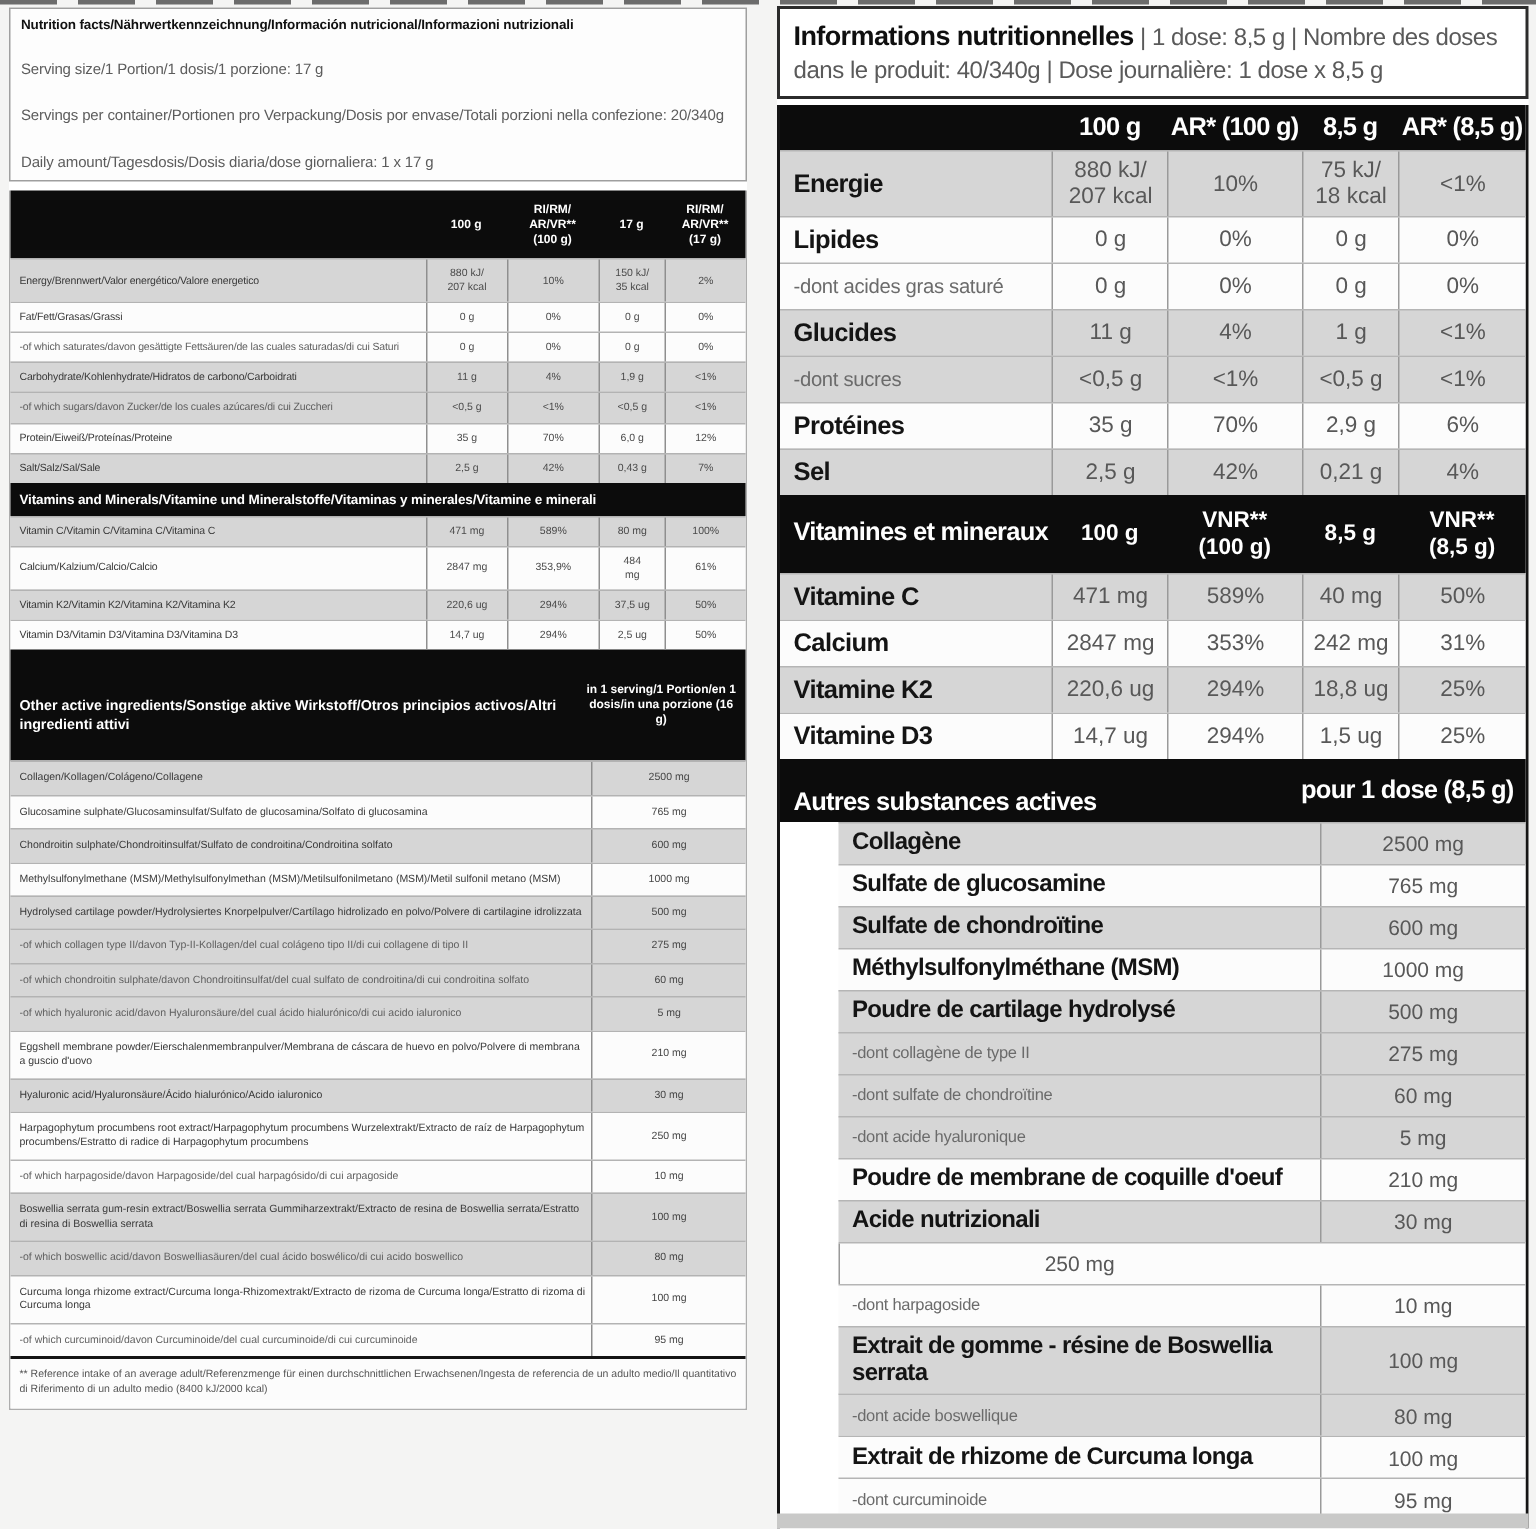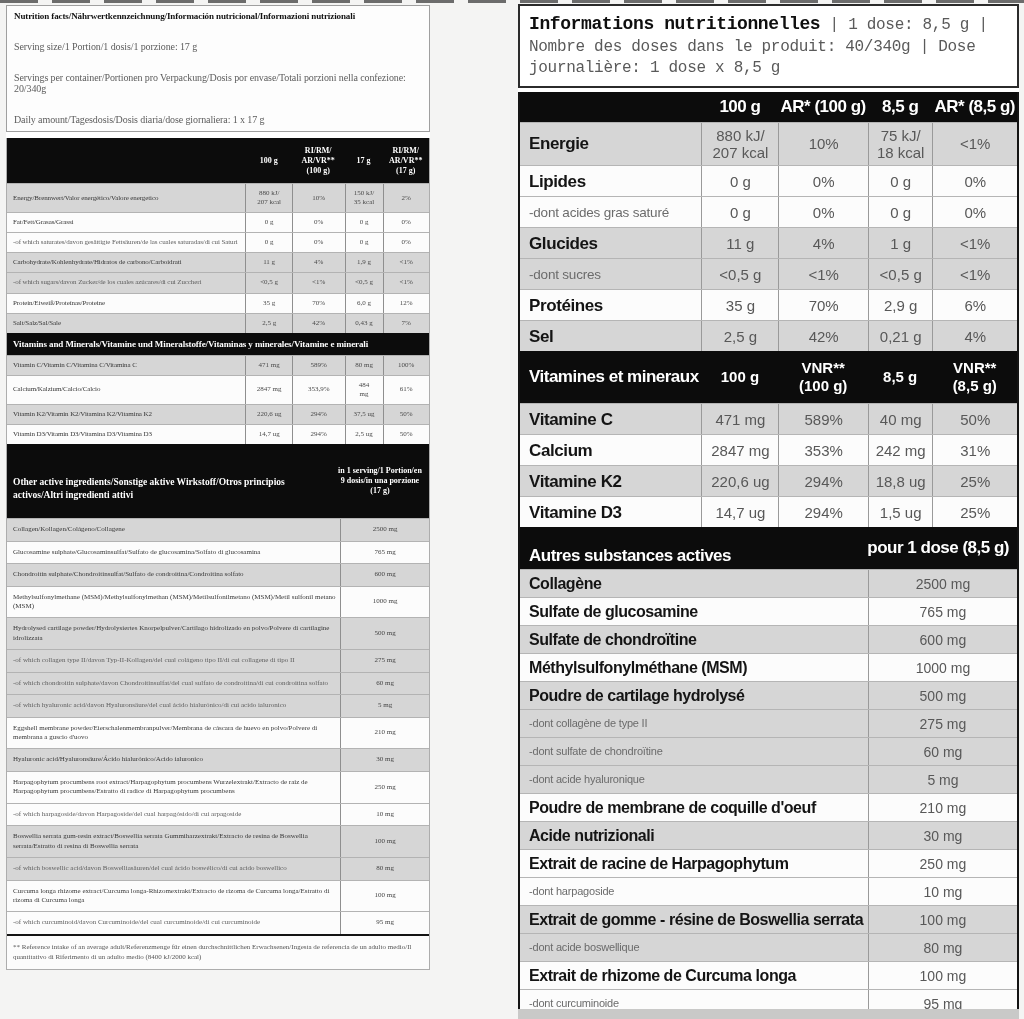--- a/index.html
+++ b/index.html
@@ -1,21 +1,21 @@
 <!DOCTYPE html>
 <html><head>
 <meta charset="utf-8">
 <style>
   * { margin:0; padding:0; box-sizing:border-box; }
   body { font-family:"Liberation Sans", sans-serif; background:#e9e9e9; }
   .page { position:relative; width:1024px; height:1019px; background:#f4f4f3; overflow:hidden; }
   .top-edge { position:absolute; top:0; left:0; width:100%; height:3px;
     background:repeating-linear-gradient(90deg,#4a4a4a 0 38px, #f4f4f3 38px 52px); opacity:.8; }
   .panel { position:absolute; background:#fff; }
-  .panel-left { left:6px; top:5px; width:424px;font-family:Liberation Serif, serif; }
+  .panel-left { left:6px; top:5px; width:492px; }
   .panel-right { left:518px; top:4px; width:501px; }
 
   
   .band { background:#0c0c0c; color:#fff; }
   .cell { white-space:pre-line; }
   .shade { background:#d6d6d6; }
   .row-white { background:#fcfcfc; }
   .footnote { border-top:2px solid #141414; background:#fcfcfc; }
 
   
@@ -37,40 +37,40 @@
   .actives-band .ab-label { font-size:9.5px; font-weight:700; line-height:1.35; padding-right:14px;margin-top:16px; }
   .actives-band .ab-col { font-size:8px; font-weight:700; text-align:center; line-height:1.3; white-space:pre-line; }
   .l-two { display:grid; grid-template-columns:79% 21%; border-top:1px solid #b3b3b3; }
   .l-two .cell { font-size:7px; color:#444; padding:6px 3px; display:flex; align-items:center;
     justify-content:center; text-align:center; line-height:1.35; border-left:1px solid #8f8f8f; }
   .l-two .cell.label { justify-content:flex-start; text-align:left; padding-left:6px; border-left:none; color:#383838; }
   .l-two.sub .cell.label { color:#606060; }
   .l-foot { font-size:7px; color:#555; padding:6px 6px; line-height:1.5; }
 
   
-  .r-head { border:2px solid #2b2b2b; padding:6px 9px; margin-bottom:4px; line-height:1.35;font-family:Liberation Mono, monospace; }
+  .r-head { border:2px solid #2b2b2b; padding:6px 9px; margin-bottom:4px; line-height:1.35; }
   .r-title { font-size:18px; font-weight:700; color:#0f0f0f; letter-spacing:-0.4px; }
   .r-rest { font-size:16px; color:#5a5a5a; letter-spacing:-0.3px; }
   .rt { border:2px solid #141414; border-top:none; }
   .rgrid { display:grid; grid-template-columns:36.5% 15.5% 18% 13% 17%; }
   .r-cols { min-height:30px; align-items:center; }
   .r-cols .cell { font-size:17px; font-weight:700; text-align:center; padding:3px 1px; letter-spacing:-0.5px; }
   .r-row { border-top:1px solid #b5b5b5; }
   .r-row .cell { font-size:15px; color:#585858; padding:4px 4px; display:flex; align-items:center;
     justify-content:center; text-align:center; line-height:1.15; border-left:1px solid #9a9a9a; min-height:30px; }
   .r-row .cell.label { justify-content:flex-start; text-align:right; padding-left:9px; border-left:none;
     font-size:17px; font-weight:700; color:#141414; letter-spacing:-0.4px; }
   .r-row.sub .cell.label { font-size:13.5px; font-weight:400; color:#6b6b6b; letter-spacing:-0.2px; }
   .r-vit-band { align-items:center; min-height:52px; }
   .r-vit-band .cell { font-size:15px; font-weight:700; text-align:center; line-height:1.2; padding:4px 1px; }
   .r-vit-band .cell.band-label { font-size:17px; text-align:left; padding-left:9px; letter-spacing:-0.5px; }
   .r-act-band { display:grid; grid-template-columns:63% 37%; align-items:center; min-height:28px; padding:3px 0; }
   .r-act-band .ab-label { font-size:17px; font-weight:700; padding-left:9px; letter-spacing:-0.5px;margin-top:16px; }
   .r-act-band .ab-col { font-size:17px; font-weight:700; text-align:right; padding-right:8px; letter-spacing:-0.5px; }
-  .r-two { display:grid; grid-template-columns:70% 30%; border-top:1px solid #b5b5b5; }
+  .r-two { display:grid; grid-template-columns:70% 30%; border-top:1px solid #b5b5b5;margin-left:39px; }
   .r-two .cell { font-size:14px; color:#585858; padding:4px 4px; display:flex; align-items:center;
     justify-content:center; min-height:27px; border-left:1px solid #9a9a9a; line-height:1.15; text-align:center; }
   .r-two .cell.label { justify-content:flex-start; text-align:left; padding-left:9px; border-left:none;
     font-size:16px; font-weight:700; color:#141414; letter-spacing:-0.45px; }
   .r-two.sub .cell.label { font-size:11px; font-weight:400; color:#6b6b6b; letter-spacing:-0.2px; }
   .r-foot { font-size:13.5px; color:#5a5a5a; padding:6px 9px 8px; line-height:1.5; letter-spacing:-0.2px; }
   .bottom-strip { position:absolute; left:518px; right:5px; bottom:0; height:10px; background:#c9c9c8; }
 </style>
 </head>
 <body>
@@ -179,21 +179,21 @@
           <div class="lgrid l-row row-white">
             <div class="cell label">Vitamin D3/Vitamin D3/Vitamina D3/Vitamina D3</div>
             <div class="cell">14,7 ug</div>
             <div class="cell">294%</div>
             <div class="cell">2,5 ug</div>
             <div class="cell">50%</div>
           </div>
         </div>
       <div class="band actives-band">
         <div class="ab-label">Other active ingredients/Sonstige aktive Wirkstoff/Otros principios activos/Altri ingredienti attivi</div>
-        <div class="ab-col">in 1 serving/1 Portion/en 9 dosis/in una porzione (17 g)</div>
+        <div class="ab-col">in 1 serving/1 Portion/en 1 dosis/in una porzione (16 g)</div>
       </div>
       <div id="left-actives">
           <div class="l-two shade">
             <div class="cell label">Collagen/Kollagen/Colágeno/Collagene</div>
             <div class="cell">2500 mg</div>
           </div>
           <div class="l-two row-white">
             <div class="cell label">Glucosamine sulphate/Glucosaminsulfat/Sulfato de glucosamina/Solfato di glucosamina</div>
             <div class="cell">765 mg</div>
           </div>
@@ -401,21 +401,20 @@
           </div>
           <div class="r-two row-white">
             <div class="cell label">Poudre de membrane de coquille d'oeuf</div>
             <div class="cell">210 mg</div>
           </div>
           <div class="r-two shade">
             <div class="cell label">Acide nutrizionali</div>
             <div class="cell">30 mg</div>
           </div>
           <div class="r-two row-white">
-            <div class="cell label">Extrait de racine de Harpagophytum</div>
             <div class="cell">250 mg</div>
           </div>
           <div class="r-two row-white sub">
             <div class="cell label">-dont harpagoside</div>
             <div class="cell">10 mg</div>
           </div>
           <div class="r-two shade">
             <div class="cell label">Extrait de gomme - résine de Boswellia serrata</div>
             <div class="cell">100 mg</div>
           </div>

